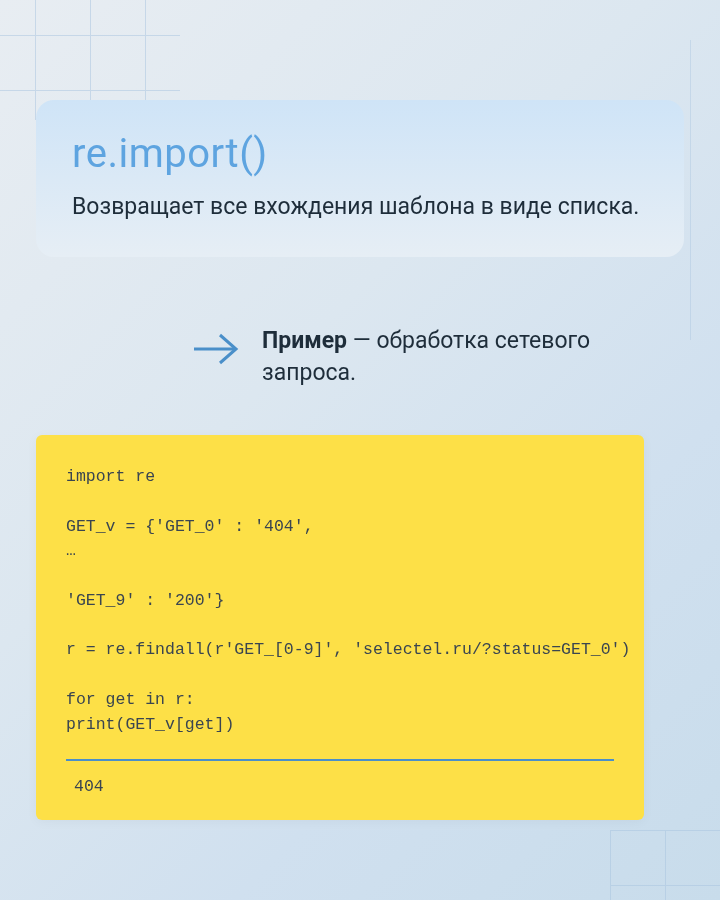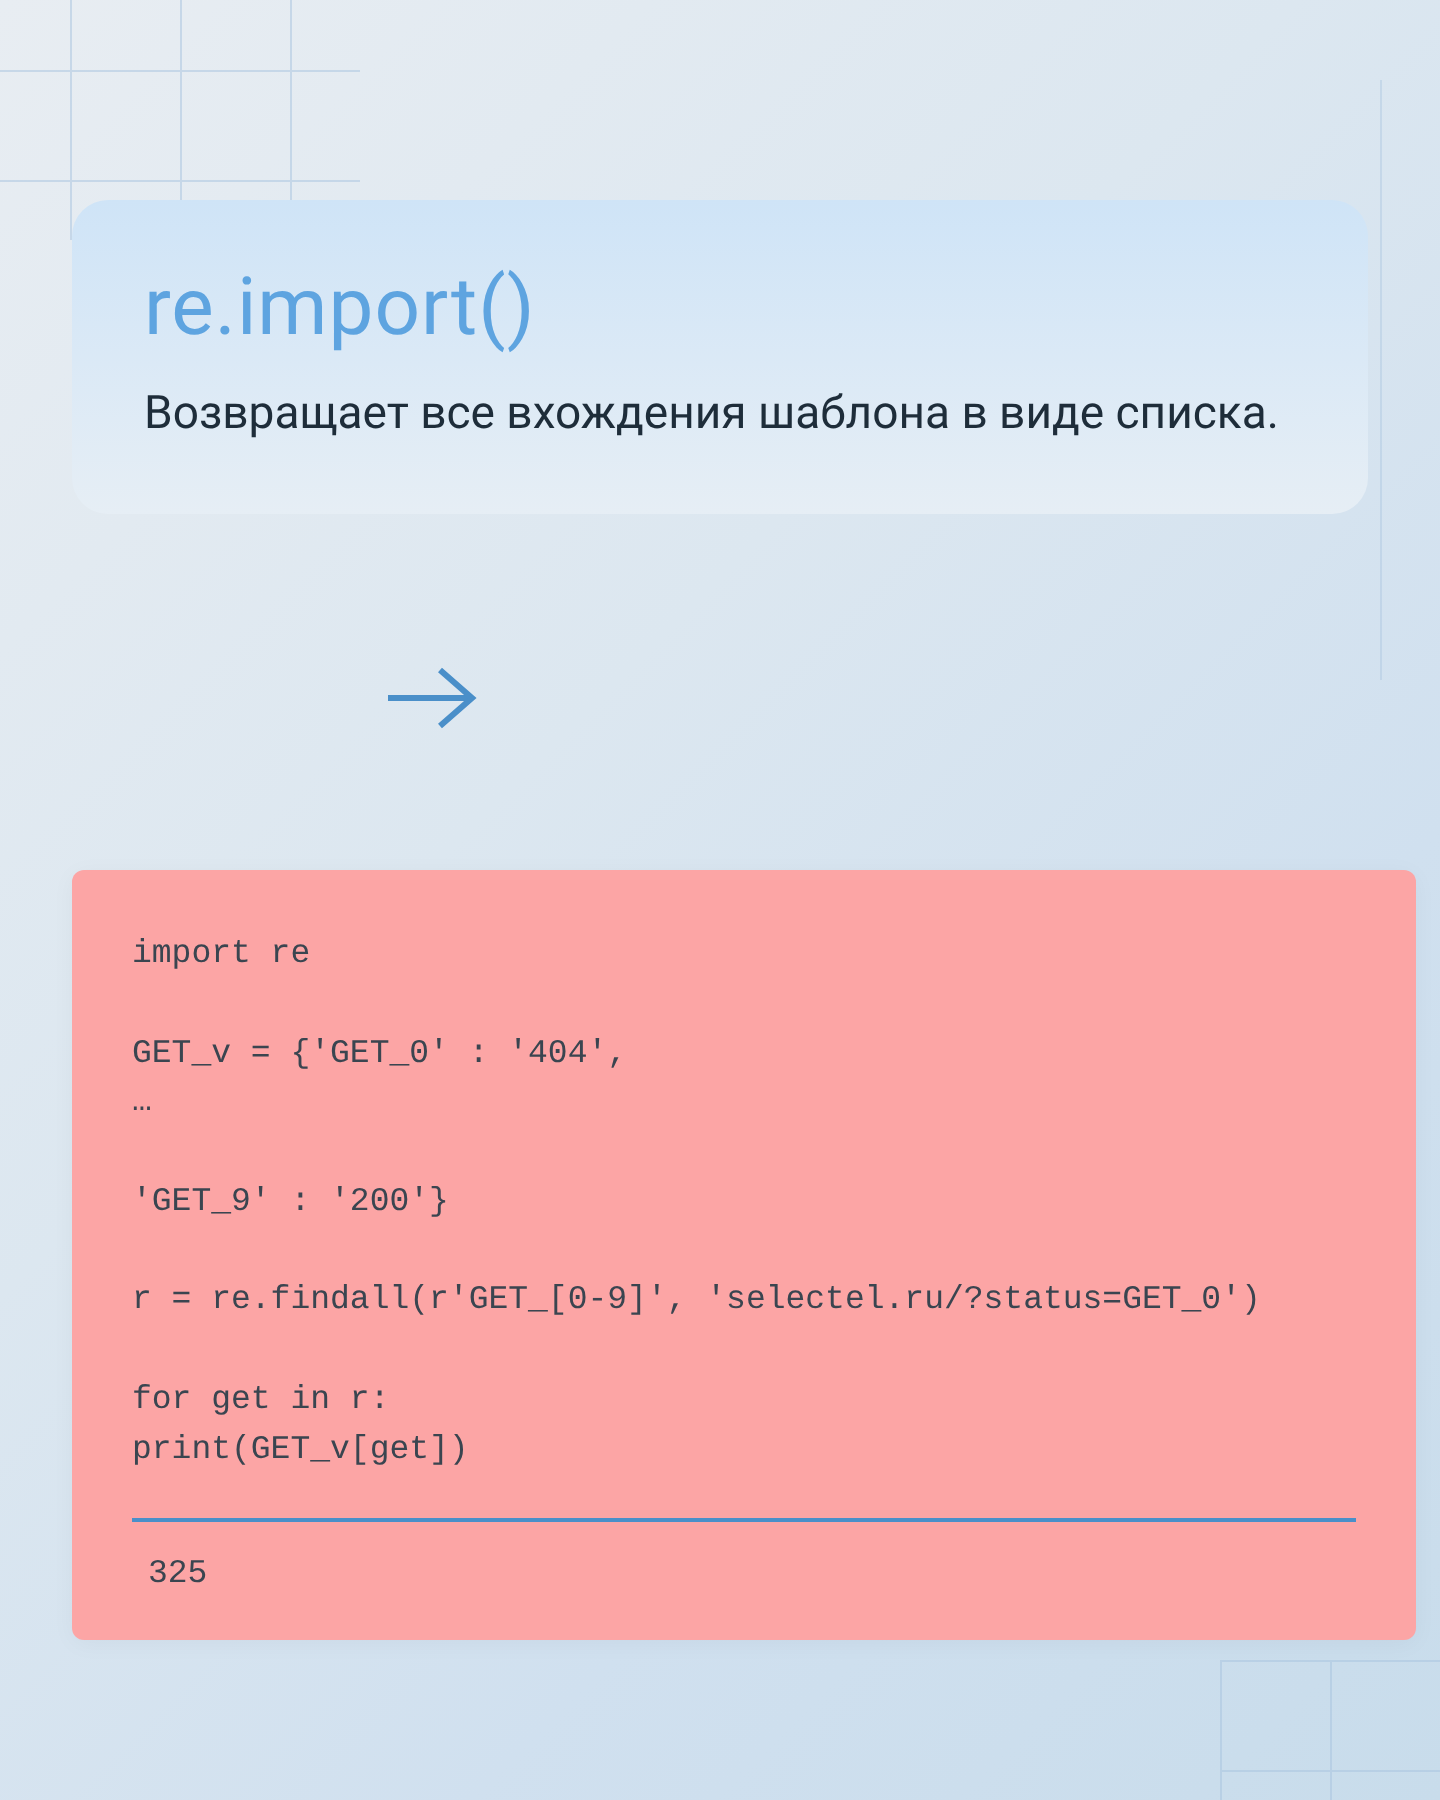--- a/index.html
+++ b/index.html
@@ -73,22 +73,22 @@
   }
   .example-text {
     color: #1e2d3a;
     font-size: 23px;
     line-height: 1.4;
   }
   .example-text .bold { font-weight: 700; }
   .card-code {
     position: absolute;
     left: 36px; top: 435px;
-    width: 672px;
-    background: #fca5a5;
+    width: 608px;
+    background: #fde047;
     border-radius: 6px;
     padding: 30px 30px 24px;
     box-shadow: 0 2px 12px rgba(0,0,0,0.04);
   }
   .code-block {
     font-family: "SFMono-Regular", Consolas, "Liberation Mono", Menlo, monospace;
     font-size: 16.5px;
     line-height: 1.5;
     color: #3a4550;
     white-space: pre;
@@ -116,19 +116,22 @@
 <div class="card-title">
   <h1>re.import()</h1>
   <p>Возвращает все вхождения шаблона в&nbsp;виде списка.</p>
 </div>
 
 <div class="example-row">
   <svg class="arrow" viewBox="0 0 52 40">
     <line x1="4" y1="20" x2="44" y2="20" stroke="#4a8fc9" stroke-width="3"></line>
     <polyline points="30,6 46,20 30,34" fill="none" stroke="#4a8fc9" stroke-width="3"></polyline>
   </svg>
+  <div class="example-text">
+    <span class="bold">Пример</span><span> — </span><span>обработка сетевого запроса.</span>
+  </div>
 </div>
 
 <div class="card-code">
   <div class="code-block" id="code-block"><span class="line">import re</span><span class="line"></span><span class="line">GET_v = {'GET_0' : '404',</span><span class="line">…</span><span class="line"></span><span class="line">'GET_9' : '200'}</span><span class="line"></span><span class="line">r = re.findall(r'GET_[0-9]', 'selectel.ru/?status=GET_0')</span><span class="line"></span><span class="line">for get in r:</span><span class="line">print(GET_v[get])</span></div>
   <hr class="divider">
-  <div class="output">325</div>
+  <div class="output">404</div>
 </div>
 
 </body></html>

